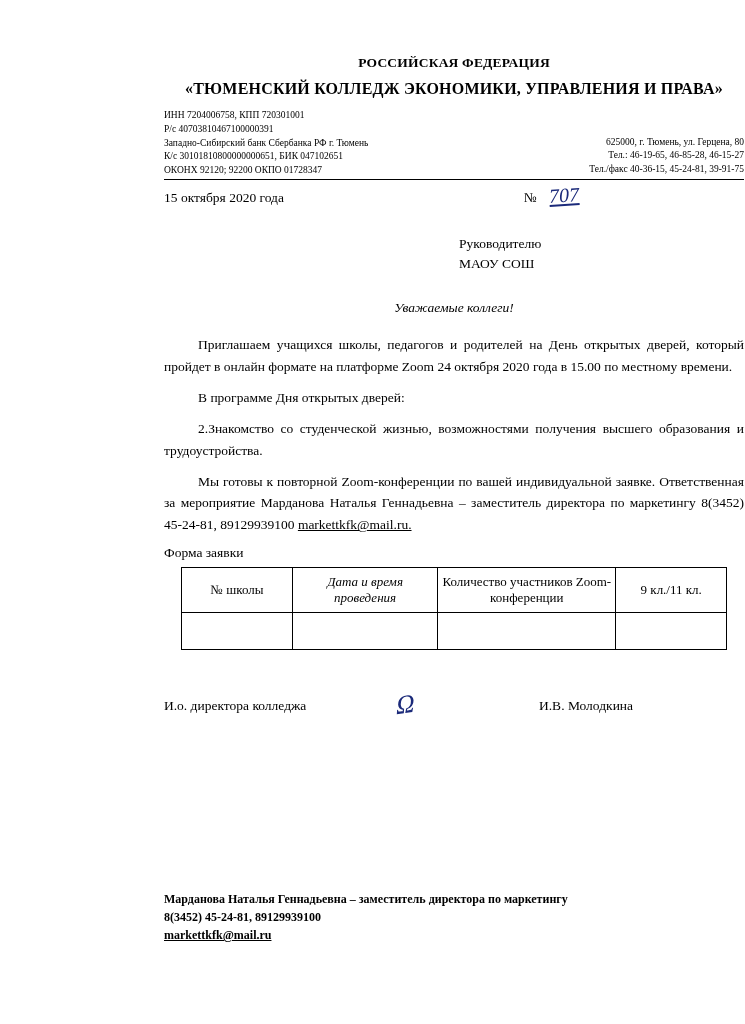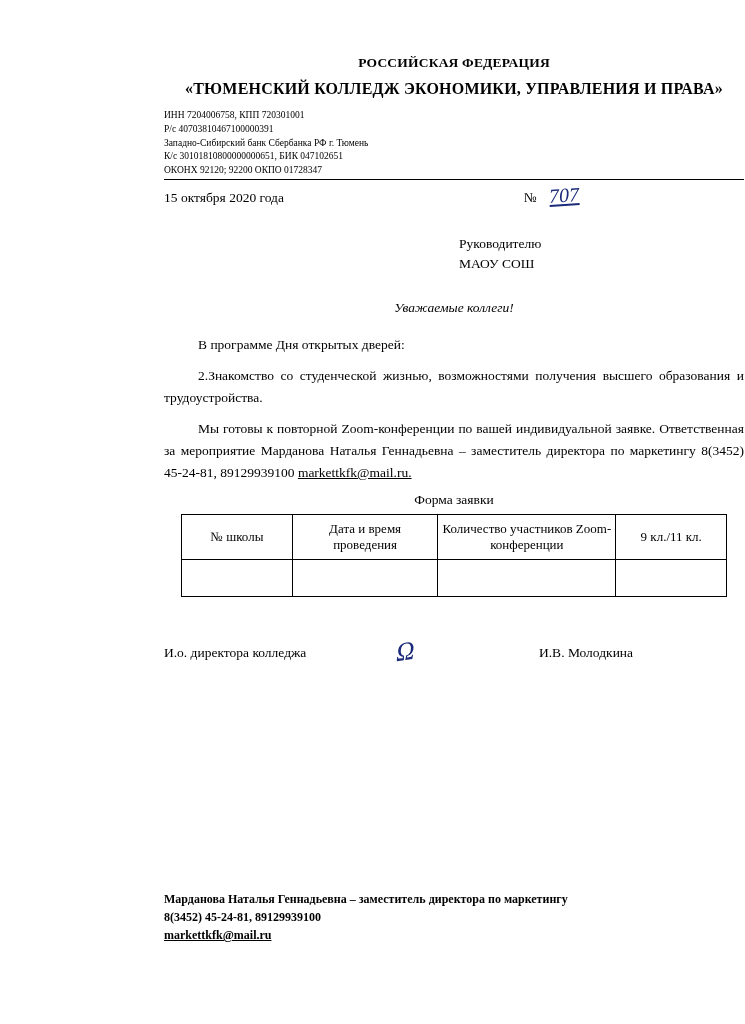--- a/index.html
+++ b/index.html
@@ -126,21 +126,21 @@
   }
   .body-text p {
     margin: 0 0 9px 0;
     text-indent: 34px;
   }
   .mailto {
     text-decoration: underline;
   }
 
   .form-title {
-    text-align: center;
+    text-align: left;
     font-size: 13.5px;
     margin-top: 6px;
     margin-bottom: 6px;
   }
 
   
   table.req-table {
     border-collapse: collapse;
     width: 546px;
     margin: 0 auto;
@@ -149,21 +149,21 @@
   table.req-table td {
     border: 1px solid #000;
     text-align: center;
     vertical-align: middle;
     padding: 4px 3px;
     line-height: 1.25;
   }
   table.req-table tr.head td { height: 36px; }
   table.req-table tr.empty td { height: 28px; }
   .col1 { width: 110px; }
-  .col2 { width: 145px; }
+  .col2 { width: 145px; font-style: italic; }
   .col3 { width: 180px; }
   .col4 { width: 110px; }
 
   
   .sign-row {
     position: relative;
     margin-top: 40px;
     height: 46px;
     font-size: 13.5px;
   }
@@ -215,36 +215,42 @@
     <div class="college-name">«ТЮМЕНСКИЙ   КОЛЛЕДЖ ЭКОНОМИКИ, УПРАВЛЕНИЯ И  ПРАВА»</div>
 
     <div class="req-block">
       <div class="req-left">
         <div>ИНН 7204006758, КПП 720301001</div>
         <div>Р/с  40703810467100000391</div>
         <div>Западно-Сибирский банк Сбербанка  РФ г. Тюмень</div>
         <div>К/с 30101810800000000651, БИК  047102651</div>
         <div>ОКОНХ 92120; 92200   ОКПО 01728347</div>
       </div>
+      <div class="req-right">
+        <div>625000, г. Тюмень, ул. Герцена, 80</div>
+        <div>Тел.: 46-19-65, 46-85-28, 46-15-27</div>
+        <div>Тел./факс 40-36-15, 45-24-81, 39-91-75</div>
+      </div>
     </div>
 
     <div class="dateline">
       <span class="date">15 октября    2020 года</span>
       <span class="numlabel">№</span>
       <span class="numval">707</span>
     </div>
 
     <div class="addressee">
       <div>Руководителю</div>
       <div>МАОУ СОШ</div>
     </div>
 
     <div class="greeting">Уважаемые коллеги!</div>
 
     <div class="body-text">
+      <p>Приглашаем учащихся школы, педагогов и родителей на День открытых дверей, который пройдет в онлайн формате на платформе Zoom  24 октября 2020 года в 15.00 по местному времени.</p>
       <p>В программе Дня открытых дверей:</p>
       <p>2.Знакомство со студенческой жизнью, возможностями получения высшего образования и трудоустройства.</p>
       <p><span>Мы готовы к повторной Zoom-конференции по вашей индивидуальной заявке. Ответственная за мероприятие Марданова Наталья Геннадьевна – заместитель директора по маркетингу 8(3452) 45-24-81, 89129939100  </span><span class="mailto">markettkfk@mail.ru.</span></p>
     </div>
 
     <div class="form-title">Форма заявки</div>
 
     <table class="req-table">
       <tbody>
           <tr class="head">

